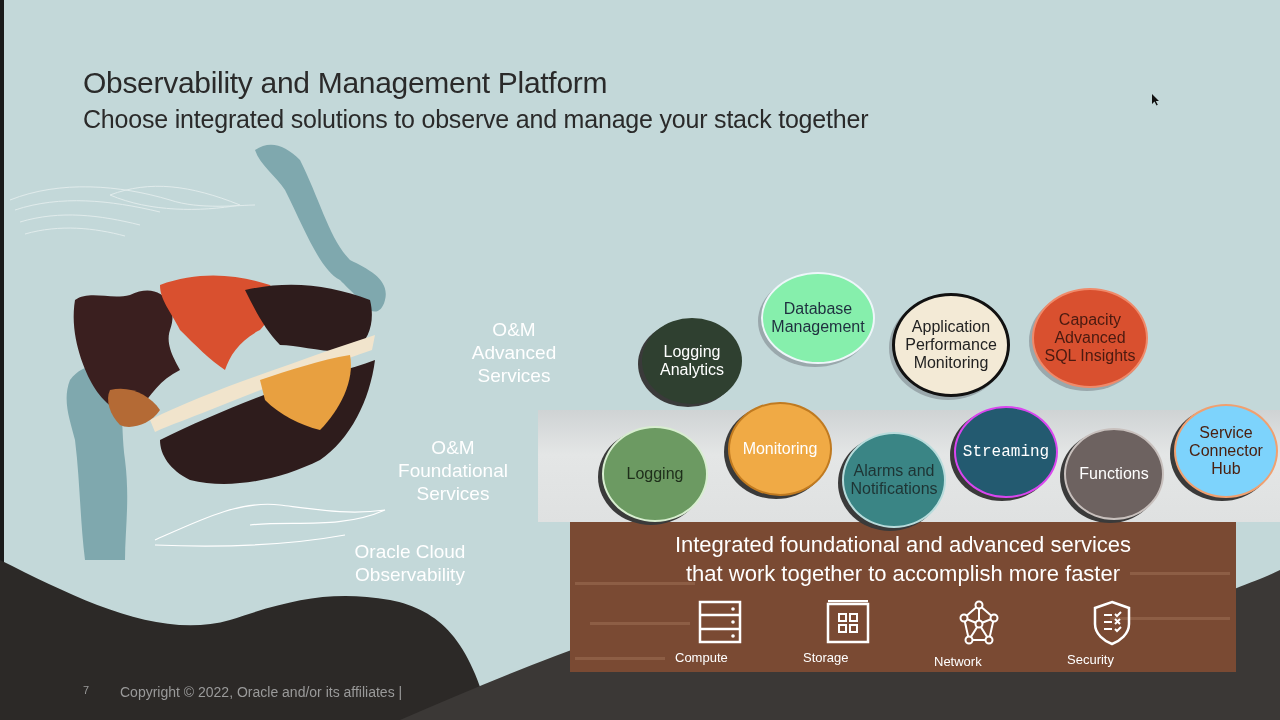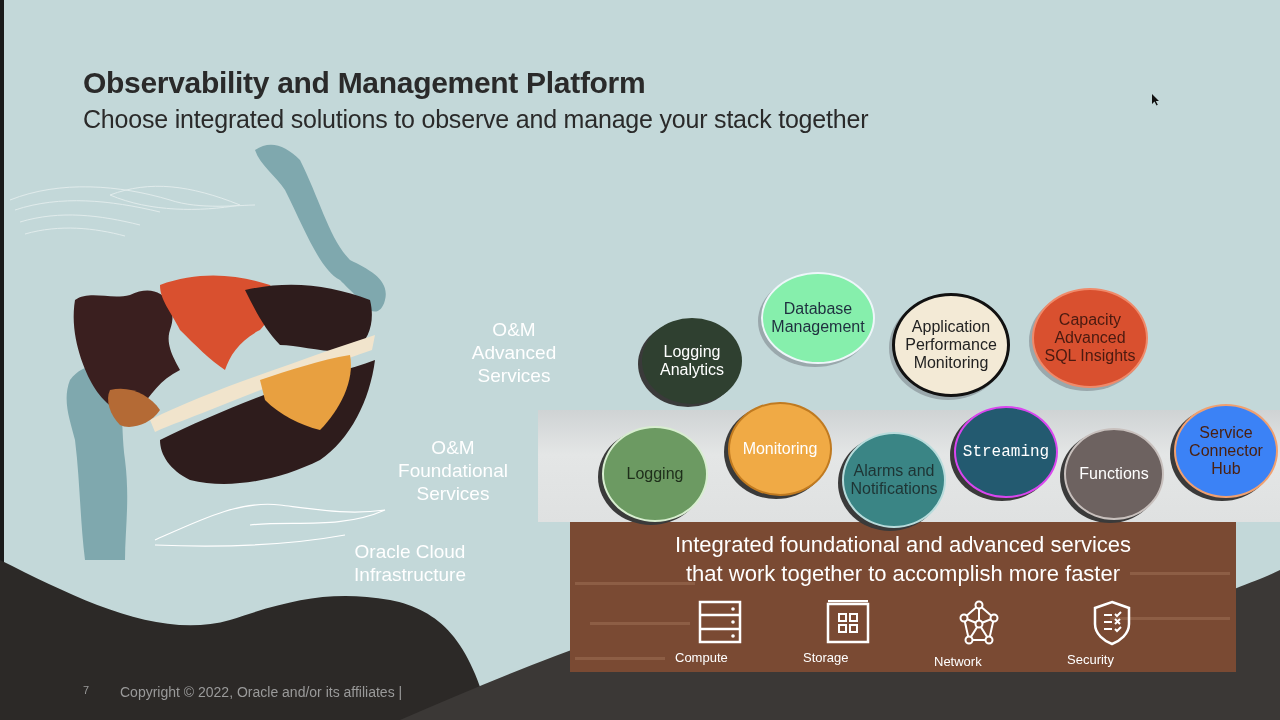--- a/index.html
+++ b/index.html
@@ -1,19 +1,19 @@
 <!DOCTYPE html>
 <html><head>
 <meta charset="utf-8">
 <style>
   html,body{margin:0;padding:0;}
   body{width:1280px;height:720px;overflow:hidden;background:#000;font-family:"Liberation Sans",sans-serif;}
   .slide{position:absolute;left:0;top:0;width:1280px;height:720px;background:#c3d8d9;overflow:hidden;}
   .left-edge{position:absolute;left:0;top:0;width:4px;height:720px;background:#1a1a1a;}
-  .title{position:absolute;left:83px;top:66px;font-size:30px;font-weight:bold;color:#2a2a2a;letter-spacing:-0.3px;}
+  .title{position:absolute;left:83px;top:66px;font-size:30px;font-weight:normal;color:#2a2a2a;letter-spacing:-0.3px;}
   .subtitle{position:absolute;left:83px;top:105px;font-size:25px;color:#2a2a2a;letter-spacing:-0.2px;}
   .art{position:absolute;left:0;top:0;width:1280px;height:720px;}
   .layer-label{position:absolute;color:#fff;font-weight:normal;font-size:19px;text-align:center;line-height:23px;}
   .shelf{position:absolute;left:538px;top:410px;width:742px;height:112px;background:linear-gradient(#cfd3d4,#e4e6e6 40%,#dfe1e1);}
   .brick{position:absolute;left:570px;top:522px;width:666px;height:150px;background:#7a4a33;}
   .brick-line{position:absolute;height:3px;background:#8d5e45;}
   .brick-text{position:absolute;left:570px;top:530px;width:666px;text-align:center;color:#fff;font-size:22px;line-height:29px;}
   .infra-item{position:absolute;top:600px;width:90px;text-align:left;color:#fff;font-size:13px;}
   .infra-item svg{display:block;margin:0 auto 6px auto;}
   .bubble{position:absolute;border-radius:50%;display:flex;align-items:center;justify-content:center;text-align:center;font-size:16px;line-height:18px;box-shadow:-4px 3px 0 #3a3a3a;}
@@ -67,21 +67,21 @@
     <div>Advanced</div>
     <div>Services</div>
   </div>
   <div class="layer-label" style="left:383px;top:436px;width:140px;">
     <div>O&amp;M</div>
     <div>Foundational</div>
     <div>Services</div>
   </div>
   <div class="layer-label" style="left:335px;top:540px;width:150px;">
     <div>Oracle Cloud</div>
-    <div>Infrastructure</div>
+    <div>Observability</div>
   </div>
 
   <div class="shelf"></div>
   <div class="brick">
     <div class="brick-line" style="left:5px;top:60px;width:120px;"></div>
     <div class="brick-line" style="left:20px;top:100px;width:100px;"></div>
     <div class="brick-line" style="left:560px;top:50px;width:100px;"></div>
     <div class="brick-line" style="left:540px;top:95px;width:120px;"></div>
     <div class="brick-line" style="left:5px;top:135px;width:90px;"></div>
   </div>
@@ -190,21 +190,21 @@
         <div>Alarms and</div>
         <div>Notifications</div>
       </div>
   </div>
   <div class="bubble" style="left:954px;top:406px;width:100px;height:88px;background:#235a70;color:#fff;border:2px solid #d946ef;font-family:Liberation Mono, monospace;">
     <span>Streaming</span>
   </div>
   <div class="bubble" style="left:1064px;top:428px;width:96px;height:88px;background:#6d6260;color:#fff;border:2px solid #c8c0bd;">
     <span>Functions</span>
   </div>
-  <div class="bubble" style="left:1174px;top:404px;width:100px;height:90px;background:#3b82f6;color:#4a2010;border:2px solid #f0a070;">
+  <div class="bubble" style="left:1174px;top:404px;width:100px;height:90px;background:#7dd3fc;color:#4a2010;border:2px solid #f0a070;">
     <div>
         <div>Service</div>
         <div>Connector</div>
         <div>Hub</div>
       </div>
   </div>
 
   <div class="footer-num">7</div>
   <div class="footer-copy">Copyright © 2022, Oracle and/or its affiliates  |</div>
 

